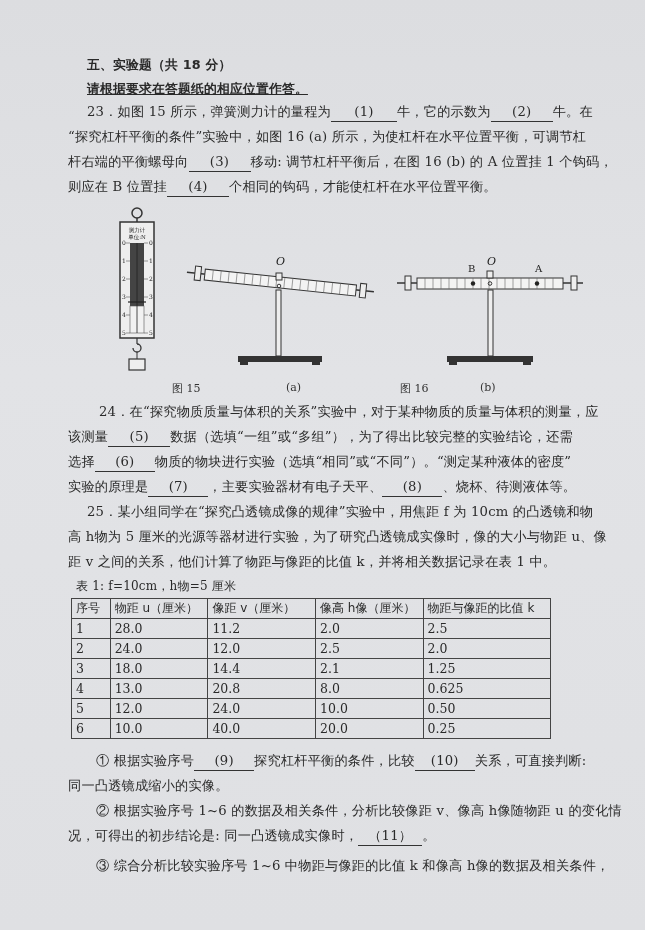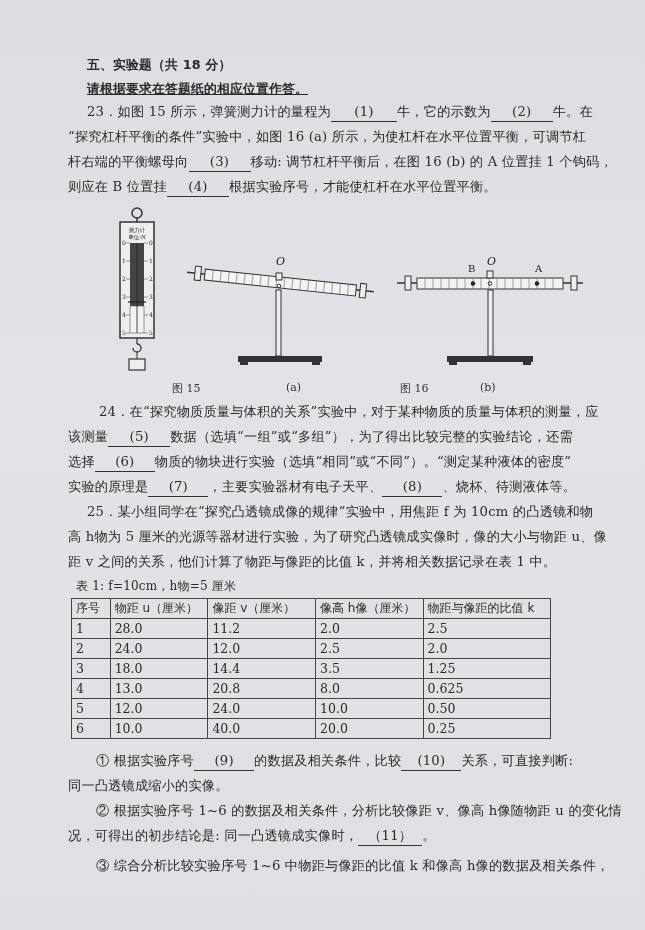--- a/index.html
+++ b/index.html
@@ -33,21 +33,21 @@
   <div class="line bold" style="left:87px;top:80px;text-decoration:underline;">请根据要求在答题纸的相应位置作答。</div>
 
   <div class="line" style="left:87px;top:103px;">
     <span>23．如图 15 所示，弹簧测力计的量程为</span><span class="blank" style="width:62px">(1)</span><span>牛，它的示数为</span><span class="blank" style="width:58px">(2)</span><span>牛。在</span>
   </div>
   <div class="line" style="left:68px;top:128px;">“探究杠杆平衡的条件”实验中，如图 16 (a) 所示，为使杠杆在水平位置平衡，可调节杠</div>
   <div class="line" style="left:68px;top:153px;">
     <span>杆右端的平衡螺母向</span><span class="blank" style="width:58px">(3)</span><span>移动: 调节杠杆平衡后，在图 16 (b) 的 A 位置挂 1 个钩码，</span>
   </div>
   <div class="line" style="left:68px;top:178px;">
-    <span>则应在 B 位置挂</span><span class="blank" style="width:58px">(4)</span><span>根据实验序号，才能使杠杆在水平位置平衡。</span>
+    <span>则应在 B 位置挂</span><span class="blank" style="width:58px">(4)</span><span>个相同的钩码，才能使杠杆在水平位置平衡。</span>
   </div>
 
   <svg style="position:absolute;left:108px;top:205px;" width="60" height="170">
     <circle cx="29" cy="8" r="5" fill="none" stroke="#333" stroke-width="1.5"></circle>
     <line x1="29" y1="13" x2="29" y2="17" stroke="#333" stroke-width="1.5"></line>
     <rect x="12" y="17" width="34" height="116" fill="#eee" stroke="#333" stroke-width="1.5"></rect>
     <text x="29" y="27" font-size="5.5" text-anchor="middle" fill="#222">测力计</text>
     <text x="29" y="34" font-size="5.5" text-anchor="middle" fill="#222">单位:N</text>
     <rect x="22" y="38" width="14" height="63" fill="#444"></rect>
     <rect x="22" y="101" width="14" height="27" fill="#f2f2f2" stroke="#555" stroke-width="0.6"></rect>
@@ -203,21 +203,21 @@
           <td>2</td>
           <td>24.0</td>
           <td>12.0</td>
           <td>2.5</td>
           <td>2.0</td>
         </tr>
       <tr>
           <td>3</td>
           <td>18.0</td>
           <td>14.4</td>
-          <td>3.5</td>
+          <td>2.1</td>
           <td>1.25</td>
         </tr>
       <tr>
           <td>4</td>
           <td>13.0</td>
           <td>20.8</td>
           <td>8.0</td>
           <td>0.625</td>
         </tr>
       <tr>
@@ -231,21 +231,21 @@
           <td>6</td>
           <td>10.0</td>
           <td>40.0</td>
           <td>20.0</td>
           <td>0.25</td>
         </tr>
     </tbody>
   </table>
 
   <div class="line" style="left:96px;top:752px;">
-    <span>① 根据实验序号</span><span class="blank" style="width:56px">(9)</span><span>的数据及相关条件，比较</span><span class="blank" style="width:56px">(10)</span><span>关系，可直接判断:</span>
+    <span>① 根据实验序号</span><span class="blank" style="width:56px">(9)</span><span>探究杠杆平衡的条件，比较</span><span class="blank" style="width:56px">(10)</span><span>关系，可直接判断:</span>
   </div>
   <div class="line" style="left:68px;top:777px;">同一凸透镜成缩小的实像。</div>
   <div class="line" style="left:96px;top:802px;">② 根据实验序号 1~6 的数据及相关条件，分析比较像距 v、像高 h像随物距 u 的变化情</div>
   <div class="line" style="left:68px;top:827px;">
     <span>况，可得出的初步结论是: 同一凸透镜成实像时，</span><span class="blank" style="width:60px">（11）</span><span>。</span>
   </div>
   <div class="line" style="left:96px;top:857px;text-align:center;">③ 综合分析比较实验序号 1~6 中物距与像距的比值 k 和像高 h像的数据及相关条件，</div>
 
 </div>
 

